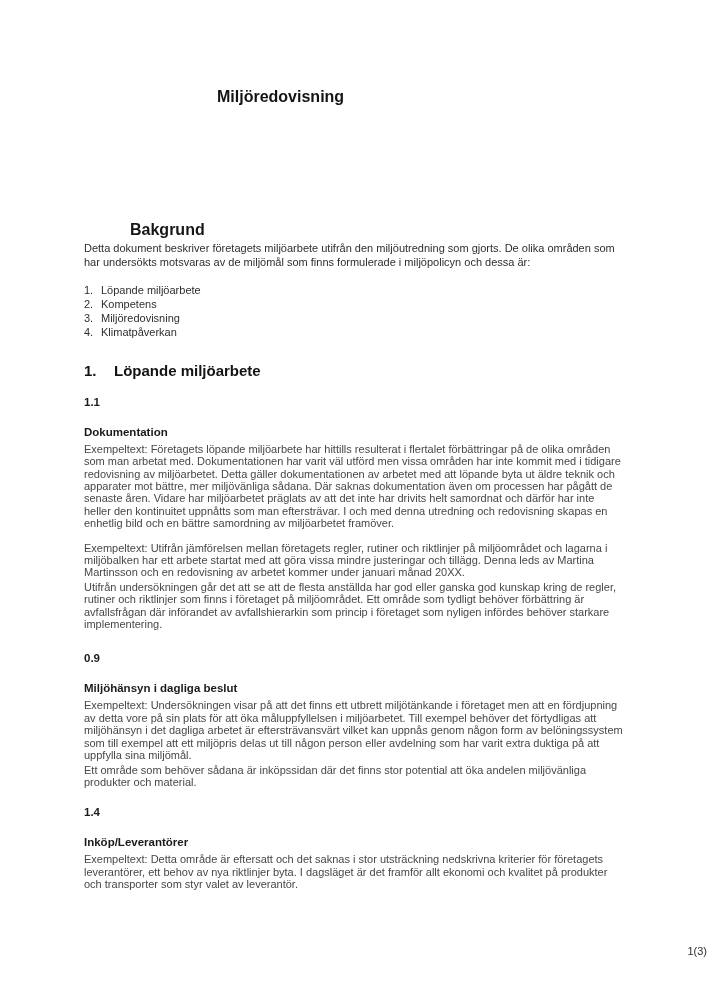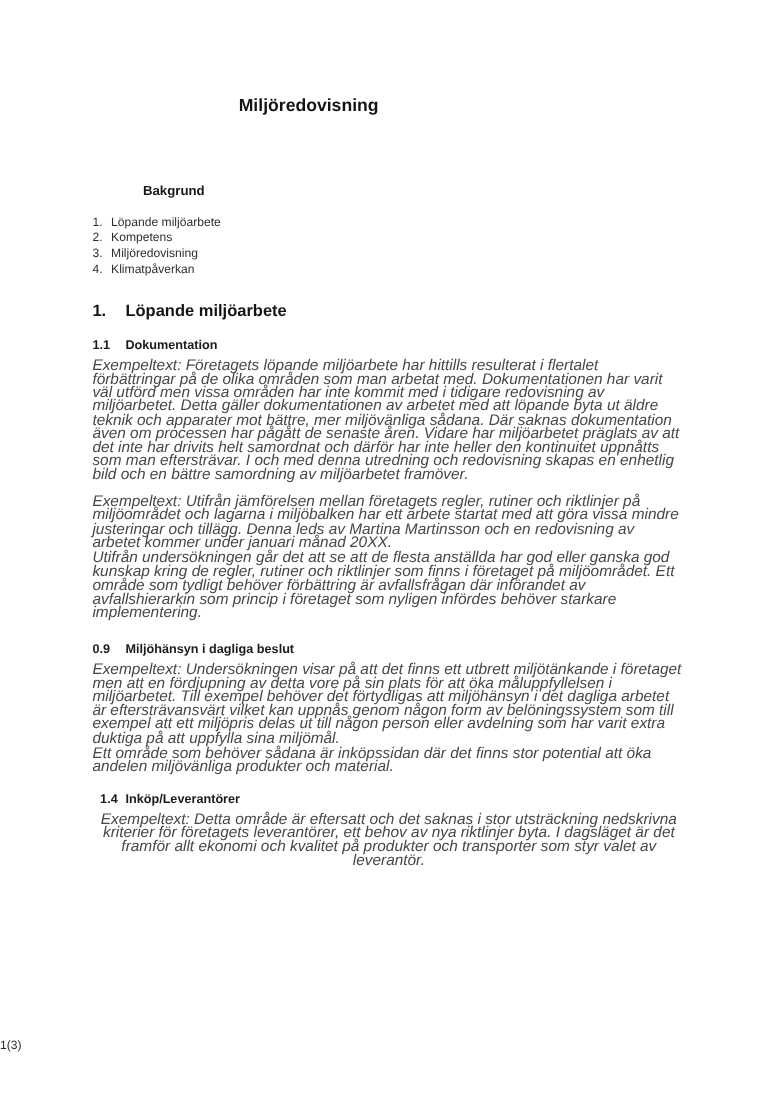--- a/index.html
+++ b/index.html
@@ -24,22 +24,22 @@
   }
   .doc-title {
     margin-top: 87px;
     padding-left: 133px;
     font-size: 16px;
     line-height: 19px;
     font-weight: bold;
     color: #141414;
   }
   .h-bakgrund {
-    margin-top: 59px;
-    font-size: 12px;
+    margin-top: 115px;
+    font-size: 16px;
     line-height: 17px;
     font-weight: bold;
     color: #161616;
     padding-left: 46px;
   }
   .intro {
     margin-top: 3px;
     font-size: 11px;
     line-height: 14.3px;
     color: #2e2e2e;
@@ -68,60 +68,61 @@
   .h1-row .num {
     width: 30px;
     flex: 0 0 30px;
   }
   .sub .h2-row {
     display: flex;
     font-size: 11.5px;
     line-height: 13px;
     font-weight: bold;
     color: #1b1b1b;
+    flex-direction: column;
   }
   .sub .h2-row .num {
     width: 30px;
     flex: 0 0 30px;
   }
   .sub p {
     margin: 4px 0 0 0;
-    font-size: 14px;
+    font-size: 11px;
     line-height: 12.4px;
-    font-style: italic;
     color: #474747;
   }
   .sub p + p {
     margin-top: 2px;
   }
   .sub-1 { margin-top: 16px; }
   .sub-2 { margin-top: 12px; }
   .sub-3 { margin-top: 22px; }
-  .sub-4 { margin-top: 18px; text-align: center; }
+  .sub-4 { margin-top: 18px; }
   .page-footer {
     position: absolute;
     left: 0;
     top: 945px;
     width: 707px;
-    text-align: left;
+    text-align: right;
     font-size: 11px;
     line-height: 13px;
     color: #2e2e2e;
   }
 </style>
 </head>
 <body>
 
 <div class="page">
   <div class="content">
 
     <div class="doc-title">Miljöredovisning</div>
 
     <div class="h-bakgrund">Bakgrund</div>
 
+    <div class="intro">Detta dokument beskriver företagets miljöarbete utifrån den miljöutredning som gjorts. De olika områden som har undersökts motsvaras av de miljömål som finns formulerade i miljöpolicyn och dessa är:</div>
 
     <div class="num-list">
       <div class="row">
         <span class="num">1.</span>
         <span>Löpande miljöarbete</span>
       </div>
       <div class="row">
         <span class="num">2.</span>
         <span>Kompetens</span>
       </div>

